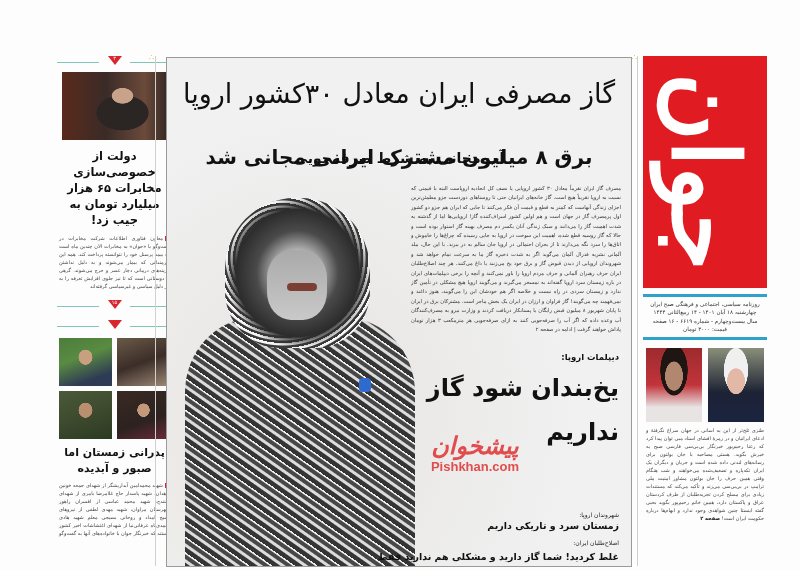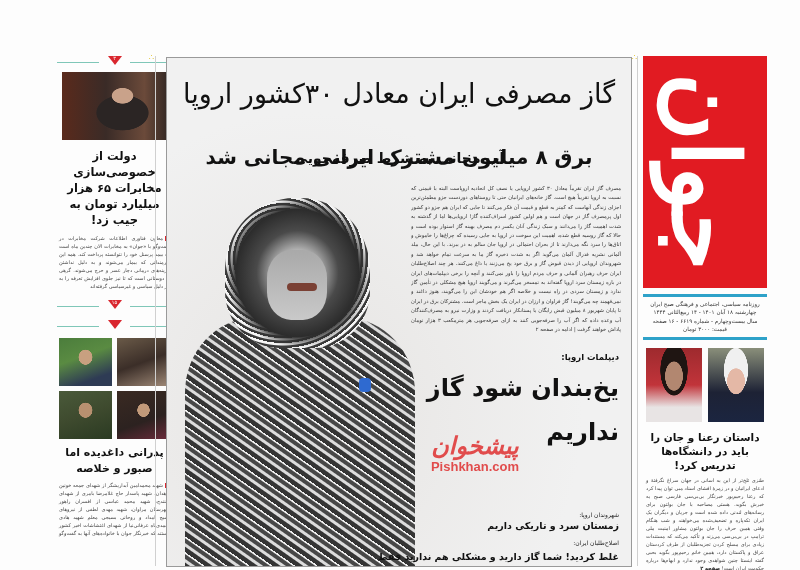--- a/index.html
+++ b/index.html
@@ -121,21 +121,21 @@
     <div class="line l"></div>
     <div class="tri"></div>
     <div class="line r"></div>
   </div>
   <div class="grid4">
     <div class="ph ph1"></div>
     <div class="ph ph2"></div>
     <div class="ph ph3"></div>
     <div class="ph ph4"></div>
   </div>
-  <div class="headline-l h3-left">پدرانی داغدیده اما صبور و خلاصه</div>
+  <div class="headline-l h3-left">پدرانی زمستان اما صبور و آبدیده</div>
   <div class="body-text left-body2">
     <span class="bullet"></span><span>شهید محمدامین آبداریشگر از شهدای جمعه خونین زاهدان، شهید پاسدار حاج غلامرضا بامری از شهدای سنندج، شهید محمد عباسی از افسران راهور شهرستان مراوان، شهید مهدی لطفی از نیروهای بسیج امداد و روحانی بسیجی معلم شهید هادی احمدی‌ناه عرفانی‌نیا از شهدای اغتشاشات اخیر کشور هستند که خبرنگار جوان با خانواده‌های آنها به گفت‌وگو نشسته</span>
     
   </div>
 </div>
 
 <div class="vsep" style="left:155px"></div>
 <div class="dots" style="left:149px">∴</div>
 <div class="vsep" style="left:637px"></div>
 <div class="dots" style="left:632px">∴</div>
@@ -179,18 +179,17 @@
     <div>روزنامه سیاسی، اجتماعی و فرهنگی صبح ایران</div>
     <div>چهارشنبه ۱۸ آبان ۱۴۰۱ - ۱۴ ربیع‌الثانی ۱۴۴۴</div>
     <div>سال بیست‌وچهارم - شماره ۶۶۱۹ - ۱۶ صفحه</div>
     <div>قیمت: ۳۰۰۰ تومان</div>
   </div>
   <div class="mast-bar2"></div>
   <div class="r-photos">
     <div class="r-photo a"></div>
     <div class="r-photo b"></div>
   </div>
-  <div class="r-head">داستان رعنا و جان را باید در دانشگاه‌ها تدریس کرد!</div>
   <div class="body-text r-body">
     <span>طنزی تلخ‌تر از این به اسانی در جهان سراغ نگرفتهٔ و ادعای ایرانیان و در زمرهٔ افشای اسناد مبی توان پیدا کرد که رعنا رحیم‌پور خبرنگار بی‌بی‌سی فارسی صبح یه خبرش بگوید. هستی مصاحبه با جان بولتون برای رسانه‌های لندنی داده شده است و جریان و دیگران یک ایران تکه‌پاره و تضعیف‌شده می‌خواهند و شب هنگام وقتی همین حرف را جان بولتون مشاور امنیت ملی ترامپ در بی‌بی‌سی می‌زند و تأکید می‌کند که مستندات زیادی برای مسلح کردن تجزیه‌طلبان از طرف کردستان عراق و پاکستان دارد، همین خانم رحیم‌پور بگوید بحبی گفته اینستا چنین شواهدی وجود ندارد و ابهام‌ها درباره حکومت ایران است!</span>
     <span class="page-ref">صفحه ۲</span>
   </div>
 </div>
 
 </body></html>

